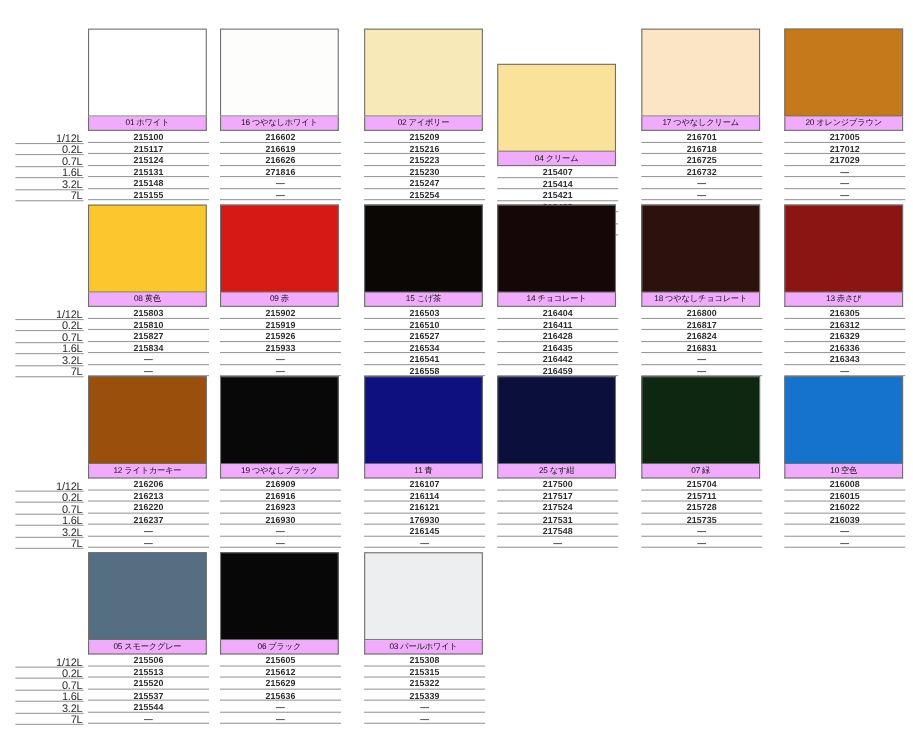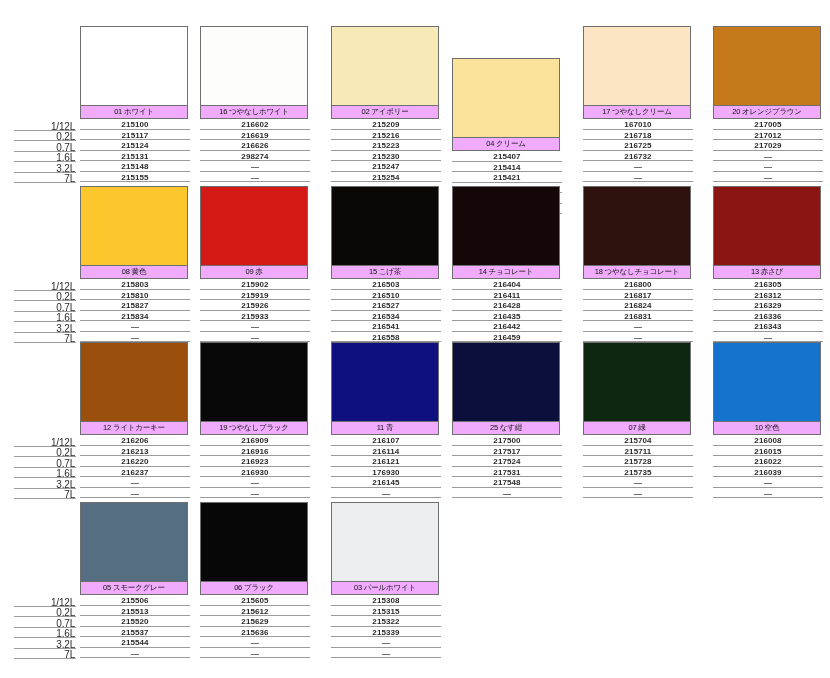--- a/index.html
+++ b/index.html
@@ -194,21 +194,21 @@
           <div class="code-row">
             <span class="rule"></span>
             <span class="code">216619</span>
           </div>
           <div class="code-row">
             <span class="rule"></span>
             <span class="code">216626</span>
           </div>
           <div class="code-row">
             <span class="rule"></span>
-            <span class="code">298274</span>
+            <span class="code">271816</span>
           </div>
           <div class="code-row">
             <span class="rule"></span>
             <span class="code dash">—</span>
           </div>
           <div class="code-row">
             <span class="rule"></span>
             <span class="code dash">—</span>
           </div>
         </div>
@@ -272,21 +272,21 @@
             <span class="code">215452</span>
           </div>
         </div>
       </div>
       <div class="cell" style="left: 583px;">
         <div class="chip" style="background: rgb(251, 229, 196);"></div>
         <div class="chip-name">17 つやなしクリーム</div>
         <div class="code-list">
           <div class="code-row">
             <span class="rule"></span>
-            <span class="code">167010</span>
+            <span class="code">216701</span>
           </div>
           <div class="code-row">
             <span class="rule"></span>
             <span class="code">216718</span>
           </div>
           <div class="code-row">
             <span class="rule"></span>
             <span class="code">216725</span>
           </div>
           <div class="code-row">

